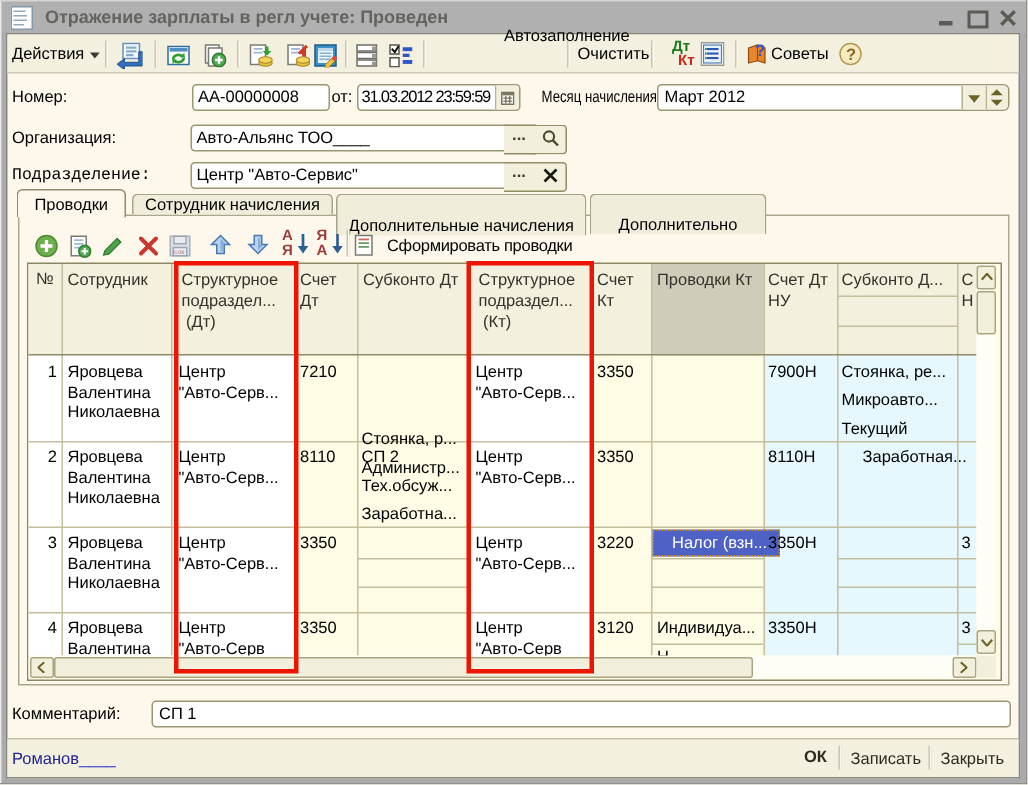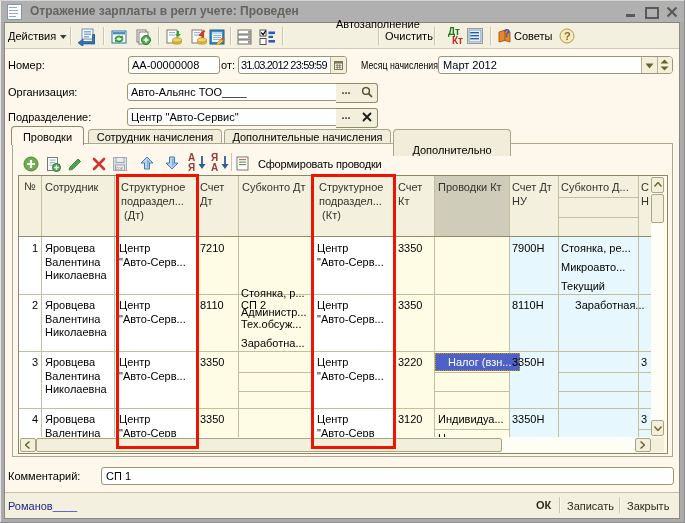--- a/index.html
+++ b/index.html
@@ -177,31 +177,31 @@
 
   <div class="a" style="left:8px;top:86px;">Организация:</div>
   <div class="a" style="left:127px;top:83px;width:208px;height:16px;background:#FFF;border:1px solid #9A9772;border-radius:3px 0 0 3px;line-height:16px;padding-left:3px;">Авто-Альянс ТОО____</div>
   <div class="btn1c" style="left:336px;top:83px;width:20px;height:18px;border-left:none;line-height:12px;text-align:center;font-weight:bold;color:#3B3B33;">...</div>
   <div class="btn1c" style="left:356px;top:83px;width:21px;height:18px;border-left:none;border-radius:0 3px 3px 0;"></div>
   <svg class="a" style="left:361px;top:86px;" width="12" height="12" viewBox="0 0 12 12">
       <circle cx="5" cy="5" r="3.4" fill="none" stroke="#4A4A2A" stroke-width="1.4"></circle>
       <path d="M7.6 7.6 L11 11" stroke="#4A4A2A" stroke-width="1.6"></path>
     </svg>
 
-  <div class="a" style="left:8px;top:111px;">Подразделение:</div>
+  <div class="a" style="left:8px;top:111px;font-family:Liberation Mono, monospace;">Подразделение:</div>
   <div class="a" style="left:127px;top:108px;width:208px;height:16px;background:#FFF;border:1px solid #9A9772;border-radius:3px 0 0 3px;line-height:16px;padding-left:3px;">Центр "Авто-Сервис"</div>
   <div class="btn1c" style="left:336px;top:108px;width:20px;height:18px;border-left:none;line-height:12px;text-align:center;font-weight:bold;color:#3B3B33;">...</div>
   <div class="btn1c" style="left:356px;top:108px;width:21px;height:18px;border-left:none;border-radius:0 3px 3px 0;"></div>
   <svg class="a" style="left:361px;top:111px;" width="12" height="12" viewBox="0 0 12 12">
       <path d="M2 2 L10 10 M10 2 L2 10" stroke="#1A1A14" stroke-width="1.8"></path>
     </svg>
 
   <div class="a" style="left:12px;top:143px;width:659px;height:312px;border:1px solid #ABA78C;background:#FDF8EB;"></div>
   <div class="a" style="left:88px;top:129px;width:132px;height:12px;background:#F0EDDA;border:1px solid #A8A489;border-bottom:none;border-radius:4px 4px 0 0;text-align:center;padding-top:1px;">Сотрудник начисления</div>
-  <div class="a" style="left:224px;top:129px;width:165px;height:12px;background:#F0EDDA;border:1px solid #A8A489;border-bottom:none;border-radius:4px 4px 0 0;text-align:center;padding-top:1px;">Дополнительные начисления</div>
+  <div class="a" style="left:224px;top:129px;width:165px;height:12px;background:#F0EDDA;border:1px solid #A8A489;border-bottom:none;border-radius:4px 4px 0 0;text-align:center;padding-top:15px;">Дополнительные начисления</div>
   <div class="a" style="left:393px;top:129px;width:116px;height:12px;background:#F0EDDA;border:1px solid #A8A489;border-bottom:none;border-radius:4px 4px 0 0;text-align:center;padding-top:14px;">Дополнительно</div>
   <div class="a" style="left:11px;top:126px;width:71px;height:14px;background:#FDF8EB;border:1px solid #8F8B6B;border-bottom:none;border-radius:4px 4px 0 0;text-align:center;padding-top:4px;z-index:3;">Проводки</div>
 
   <svg class="icon" style="left:23px;top:156px;" viewBox="0 0 16 16">
       <circle cx="8" cy="8" r="7" fill="#6FAE4E" stroke="#4E8A35"></circle>
       <path d="M8 4 V12 M4 8 H12" stroke="#FFF" stroke-width="2.2"></path>
     </svg>
   <svg class="icon" style="left:45px;top:156px;" viewBox="0 0 16 16">
       <rect x="2.5" y="1.5" width="10" height="13" fill="#FFF" stroke="#7A7A72"></rect>
       <rect x="4.5" y="3.5" width="6" height="1.2" fill="#9AB8D8"></rect>

